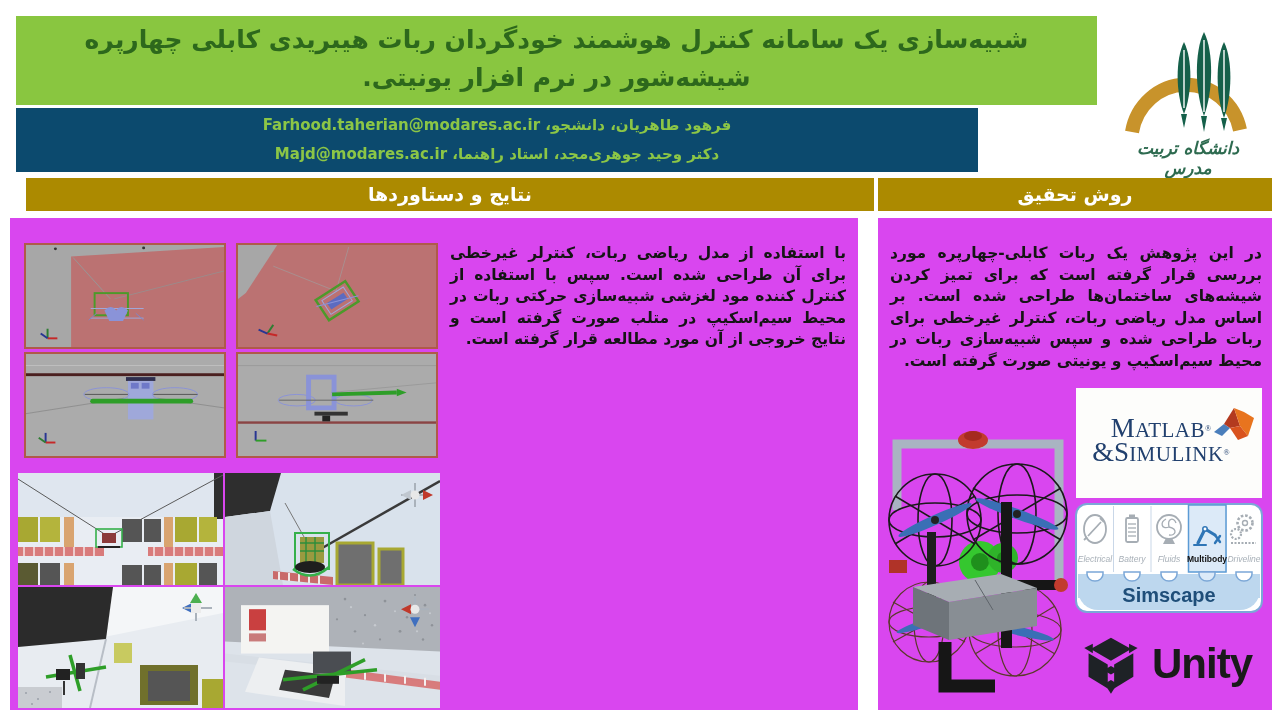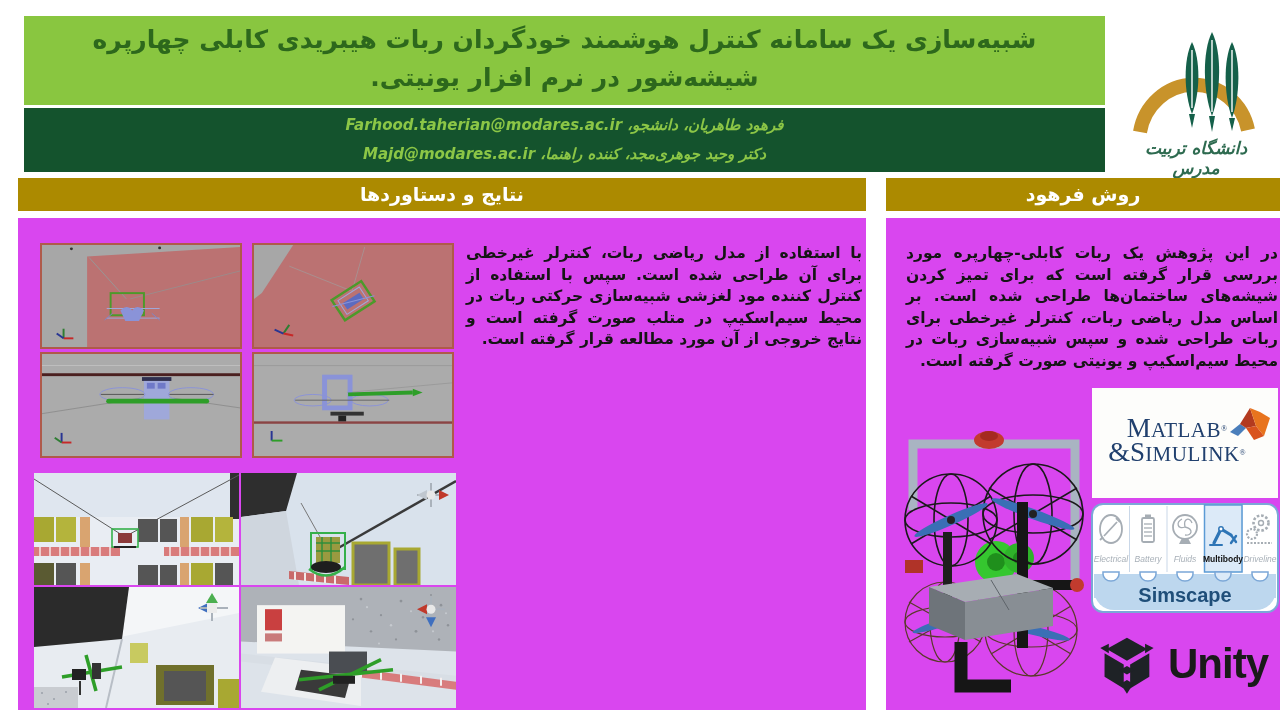--- a/index.html
+++ b/index.html
@@ -3,50 +3,50 @@
 <meta charset="utf-8">
 <style>
   * { margin:0; padding:0; box-sizing:border-box; }
   html,body { width:1280px; height:720px; }
   body {
     background:#ffffff;
     font-family:"DejaVu Sans", sans-serif;
     position:relative;
     overflow:hidden;
   }
-  .abs { position:absolute;margin-left:8px; }
+  .abs { position:absolute; }
 
   
   .title-banner {
     left:16px; top:16px; width:1081px; height:89px;
     background:#89C640; color:#2D681C;
     font-size:25px; font-weight:bold; line-height:38px;
     text-align:center; direction:rtl; padding:5px 46px 0 46px;
   }
   .authors-banner {
-    left:16px; top:108px; width:1081px; height:64px;
-    background:#14532d; color:#8CC646;
+    left:16px; top:108px; width:962px; height:64px;
+    background:#0c4a6e; color:#8CC646;
     font-size:15px; font-weight:bold; line-height:29px;
-    text-align:center; direction:rtl; padding-top:3px;font-style:italic;
+    text-align:center; direction:rtl; padding-top:3px;
   }
   .uni-logo { left:1118px; top:20px; width:140px; height:168px; }
   .uni-logo-name {
     position:absolute; left:0; right:0; top:118px;
     text-align:center; direction:rtl;
     color:#2E6B50; font-size:17px; font-weight:bold;
     font-family:"DejaVu Serif", serif; font-style:italic;
   }
 
   
   .section-header {
     height:33px; background:#AC8A00; color:#ffffff;
     font-size:19px; font-weight:bold; line-height:33px;
     text-align:center; direction:rtl;
   }
-  .hdr-results { left:10px;  top:178px; width:848px; }
+  .hdr-results { left:26px;  top:178px; width:848px; }
   .hdr-method  { left:878px; top:178px; width:394px; }
 
   
   .panel { background:#d946ef; top:218px; height:492px; }
   .panel-results { left:10px;  width:848px; }
   .panel-method  { left:878px; width:394px;padding-left:6px; }
 
   .para {
     direction:rtl; text-align:justify; color:#151515;
     font-size:15.5px; font-weight:bold; line-height:21.5px;
@@ -95,21 +95,21 @@
     font-family:"Liberation Sans", sans-serif; letter-spacing:-1px;
   }
 </style>
 </head>
 <body>
 
 <div class="abs title-banner">شبیه‌سازی یک سامانه کنترل هوشمند خودگردان ربات هیبریدی کابلی چهارپره شیشه‌شور در نرم افزار یونیتی.</div>
 
 <div class="abs authors-banner">
   <div>فرهود طاهریان، دانشجو، Farhood.taherian@modares.ac.ir</div>
-  <div>دکتر وحید جوهری‌مجد، کننده راهنما، Majd@modares.ac.ir</div>
+  <div>دکتر وحید جوهری‌مجد، استاد راهنما، Majd@modares.ac.ir</div>
 </div>
 
 <div class="abs uni-logo">
   <svg class="fig-svg" viewBox="0 0 140 168">
     <path d="M14,112 A55,57 0 0 1 122,110" fill="none" stroke="#C8932B" stroke-width="14"></path>
 
     <g fill="#15604A">
       <path d="M66,22 C75,40 74,74 66,94 C58,74 57,40 66,22 Z"></path>
       <path d="M86,12 C96,32 95,72 86,96 C77,72 76,32 86,12 Z"></path>
       <path d="M106,22 C115,40 114,76 106,98 C98,76 97,40 106,22 Z"></path>
@@ -120,21 +120,21 @@
     <g stroke="#ffffff" stroke-width="1.4">
       <line x1="66" y1="30" x2="66" y2="88"></line>
       <line x1="86" y1="20" x2="86" y2="92"></line>
       <line x1="106" y1="30" x2="106" y2="92"></line>
     </g>
   </svg>
   <div class="uni-logo-name">دانشگاه تربیت مدرس</div>
 </div>
 
 <div class="abs section-header hdr-results">نتایج و دستاوردها</div>
-<div class="abs section-header hdr-method">روش فرهود</div>
+<div class="abs section-header hdr-method">روش تحقیق</div>
 
 <div class="abs panel panel-results">
 
   <div class="abs para para-results1">با استفاده از مدل ریاضی ربات، کنترلر غیرخطی برای آن طراحی شده است. سپس با استفاده از کنترل کننده مود لغزشی شبیه‌سازی حرکتی ربات در محیط سیم‌اسکیپ در متلب صورت گرفته است و نتایج خروجی از آن مورد مطالعه قرار گرفته است.</div>
 
   <div class="abs sim-grid">
     <div class="sim-cell">
       <svg class="fig-svg" viewBox="0 0 202 106" preserveAspectRatio="none">
         <rect width="202" height="106" fill="#A7A7A7"></rect>
         <polygon points="46,12 202,2 202,106 46,106" fill="#BB7272"></polygon>

